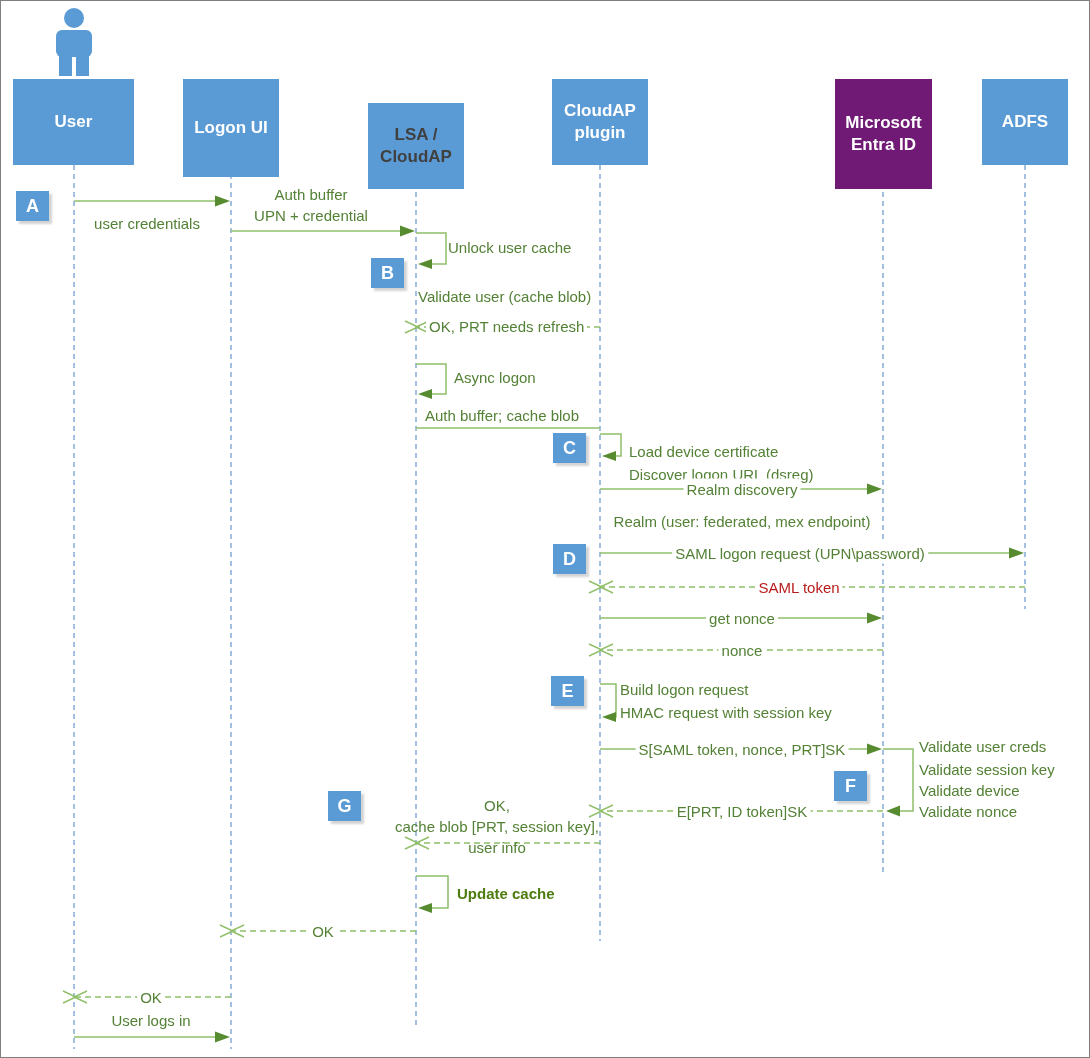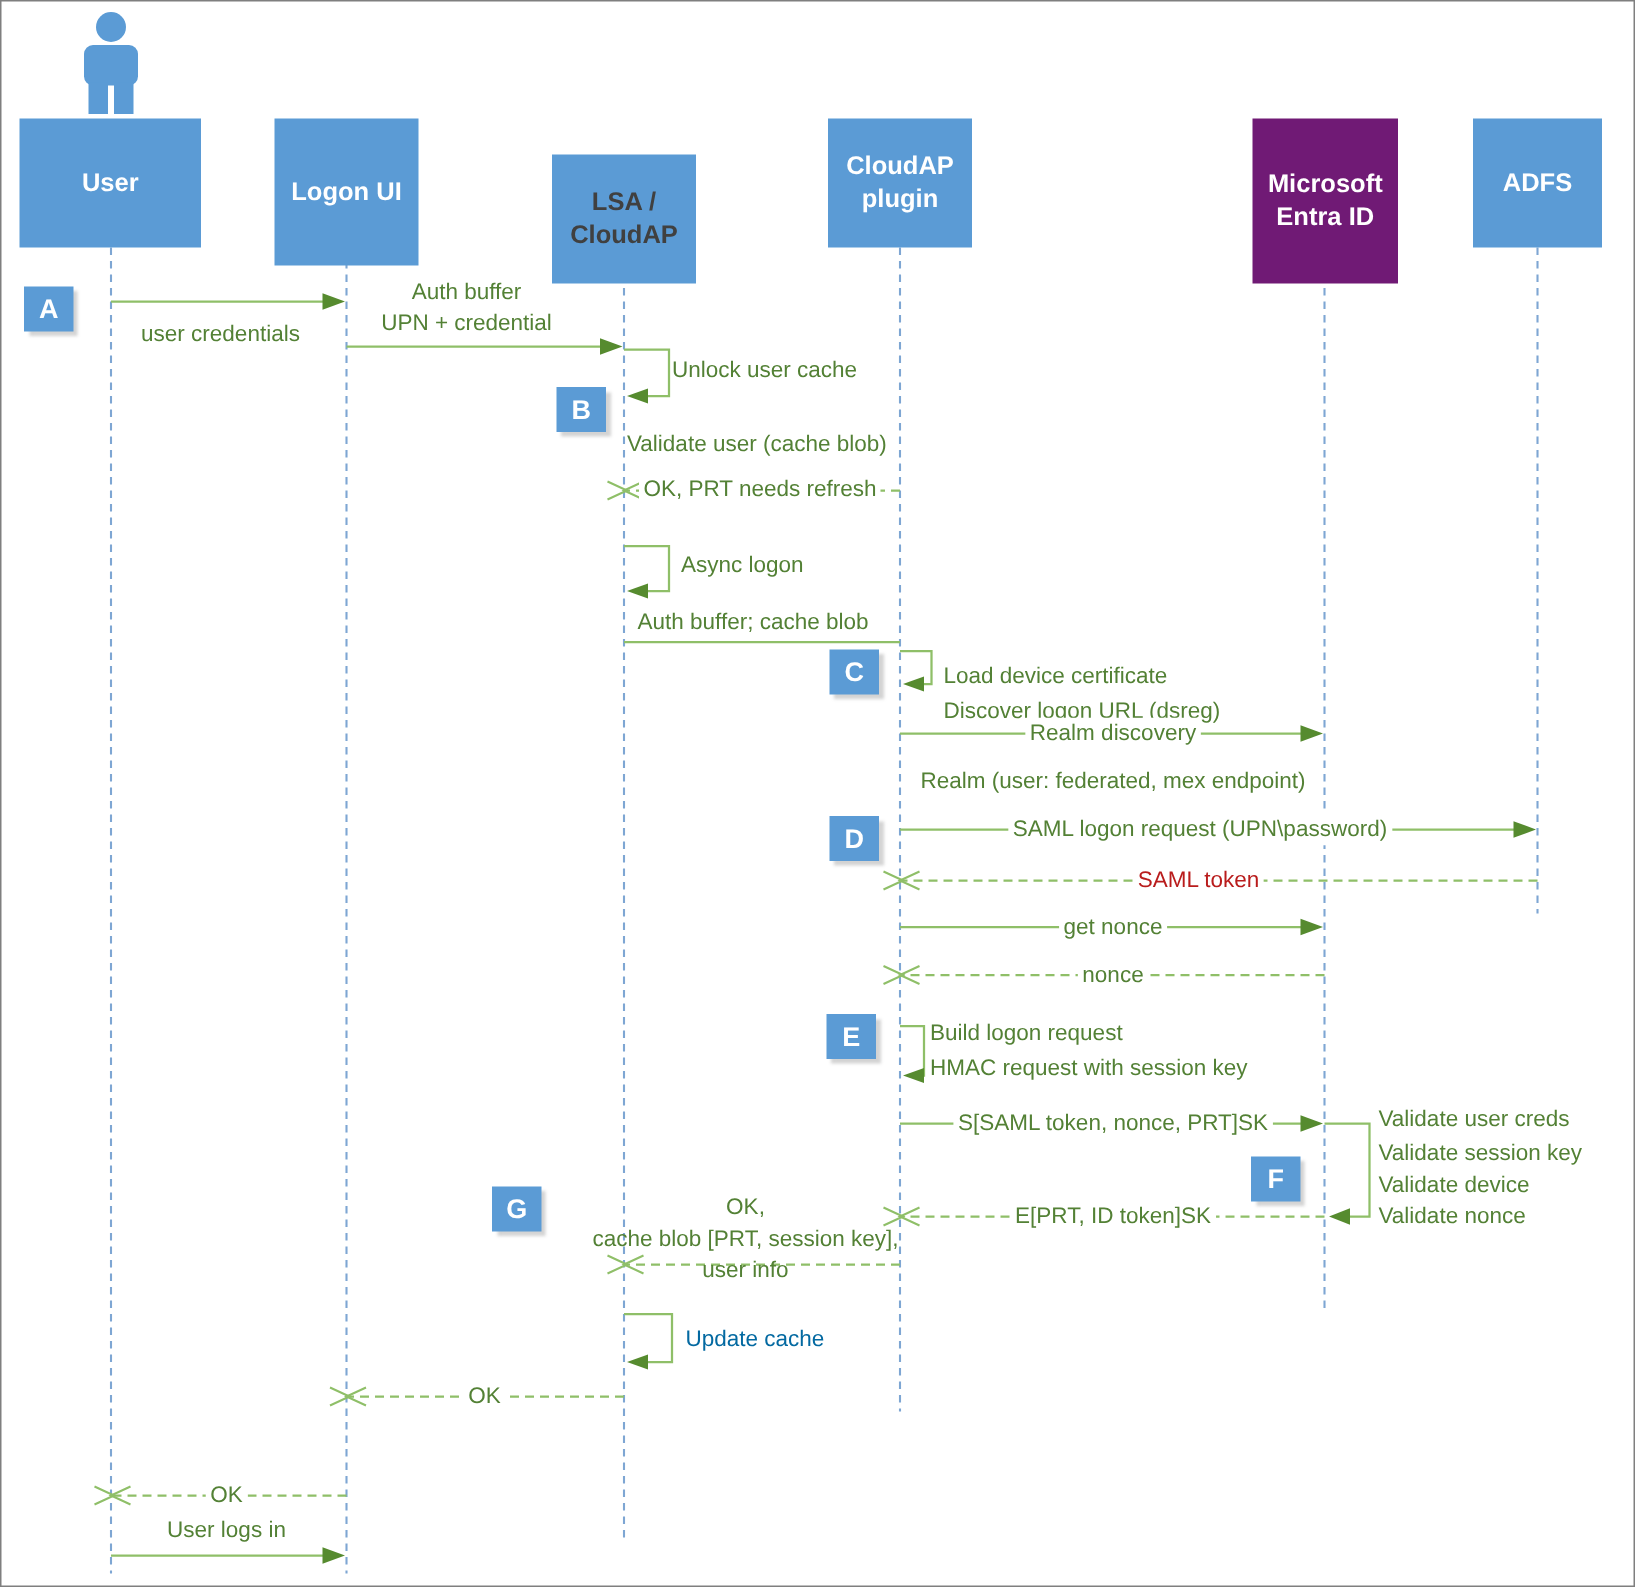--- a/index.html
+++ b/index.html
@@ -145,18 +145,18 @@
       <div class="msg-label left" style="left: 918px; top: 745px; color: rgb(83, 129, 53);">Validate user creds</div>
       <div class="msg-label left" style="left: 918px; top: 768px; color: rgb(83, 129, 53);">Validate session key</div>
       <div class="msg-label left" style="left: 918px; top: 789px; color: rgb(83, 129, 53);">Validate device</div>
       <div class="msg-label left" style="left: 918px; top: 810px; color: rgb(83, 129, 53);">Validate nonce</div>
       <div class="msg-label center bg" style="left: 741px; top: 810px; color: rgb(83, 129, 53);">E[PRT, ID token]SK</div>
       <div class="msg-label center" style="left: 496px; top: 825px; color: rgb(83, 129, 53);">
         <div>OK,</div>
         <div>cache blob [PRT, session key],</div>
         <div>user info</div>
       </div>
-      <div class="msg-label left" style="left: 456px; top: 892px; color: #0369a1;">Update cache</div>
+      <div class="msg-label left" style="left: 456px; top: 892px; color: #4d7c0f; font-weight: bold;">Update cache</div>
       <div class="msg-label center bg" style="left: 322px; top: 930px; color: rgb(83, 129, 53);">OK</div>
       <div class="msg-label center bg" style="left: 150px; top: 996px; color: rgb(83, 129, 53);">OK</div>
       <div class="msg-label center" style="left: 150px; top: 1019px; color: rgb(83, 129, 53);">User logs in</div>
     </div>
 </div>
 
 </body></html>

